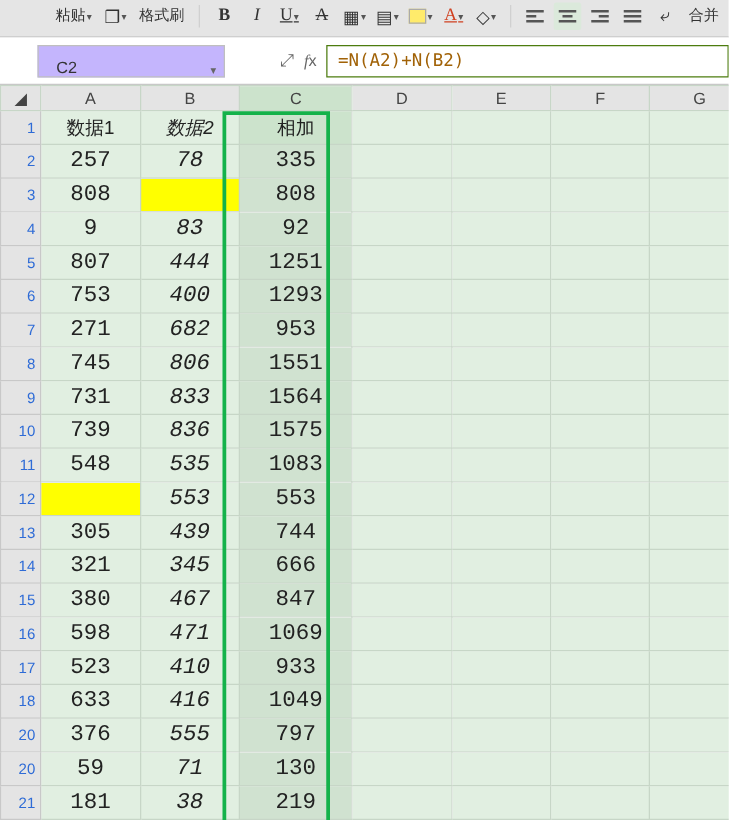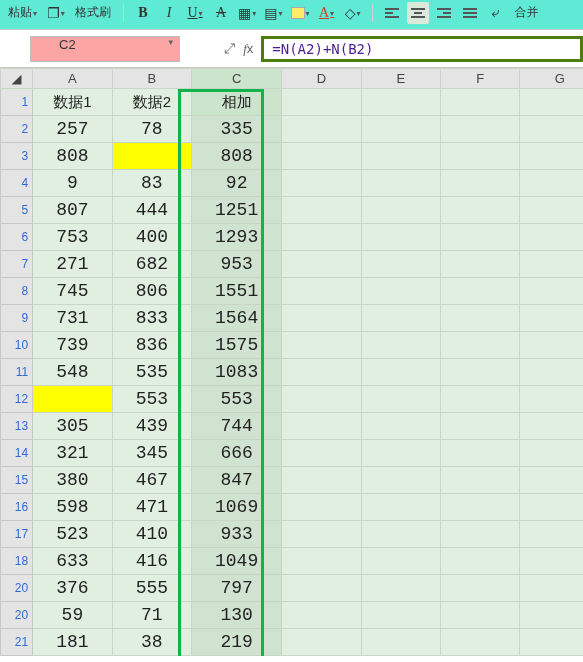--- a/index.html
+++ b/index.html
@@ -11,22 +11,23 @@
     overflow: hidden;
   }
 
   
   .toolbar {
     display: flex;
     align-items: center;
     gap: 4px;
     padding: 2px 4px 6px 4px;
     border-bottom: 1px solid #c8c8c8;
-    background: #5eead4;
+    background: #e5e5e5;
     height: 30px;
+    justify-content: flex-end;
   }
   .tbtn {
     display: inline-flex;
     align-items: center;
     justify-content: center;
     min-width: 22px;
     height: 22px;
     padding: 0 2px;
     font-size: 14px;
     color: #333;
@@ -64,47 +65,47 @@
     height: 38px;
     border-bottom:1px solid #c8c8c8;
     background:#fff;
   }
   .name-box {
     width: 150px;
     height: 26px;
     margin: 0 4px 0 30px;
     border:1px solid #bfbfbf;
     display:flex;
-    align-items:flex-start;
+    align-items:flex-end;
     justify-content:space-between;
-    padding:0 6px 0 28px;
+    padding:0 6px 0 14px;
     font-size:13px;
     color:#333;
-    background:#fca5a5;
+    background:#c4b5fd;
   }
   .name-box .ddl { font-size:9px; color:#666;}
   .fx-wrap {
     display:flex;
     align-items:center;
     flex:1;
     gap:8px;
     padding-left:40px;
   }
   .fx-icon {
     font-size:13px; color:#666;
     display:inline-flex; align-items:center;
   }
   .formula {
     flex:1;
     height:26px;
-    border:3px solid #4d7c0f;
+    border:1px solid #4d7c0f;
     padding:2px 8px;
     font-family: Consolas, monospace;
     font-size:14px;
-    color:#4c1d95;
+    color:#a16207;
     display:flex;
     align-items:center;
     background:#fff;
   }
 
   
   .grid-container { position: relative; }
   table.grid {
     border-collapse: collapse;
     table-layout: fixed;
@@ -131,21 +132,21 @@
     width:28px;
     background:#e4e4e4;
     font-size:12px;
     color:#2e6bd6;
     text-align:right;
     padding-right:4px;
     border-color:#c8c8c8;
   }
   .corner { background:#e4e4e4 !important; }
   .colA { width:74px; }
-  .colB { width:74px; }
+  .colB { width:74px;font-style:italic; }
   .colC { width:84px; }
   .colEtc { width:74px; }
 
   .hdr-row td { font-size:18px; }
   .data-row td.colA, .data-row td.colB, .data-row td.colC { font-family: Consolas, "Courier New", monospace; font-size:18px;}
   .yellow { background:#ffff00 !important; }
 
   .col-c-hdr { background:#cce3cc !important; }
   .col-c-data { background:#d0e2d0 !important;margin-left:20px; }
 

